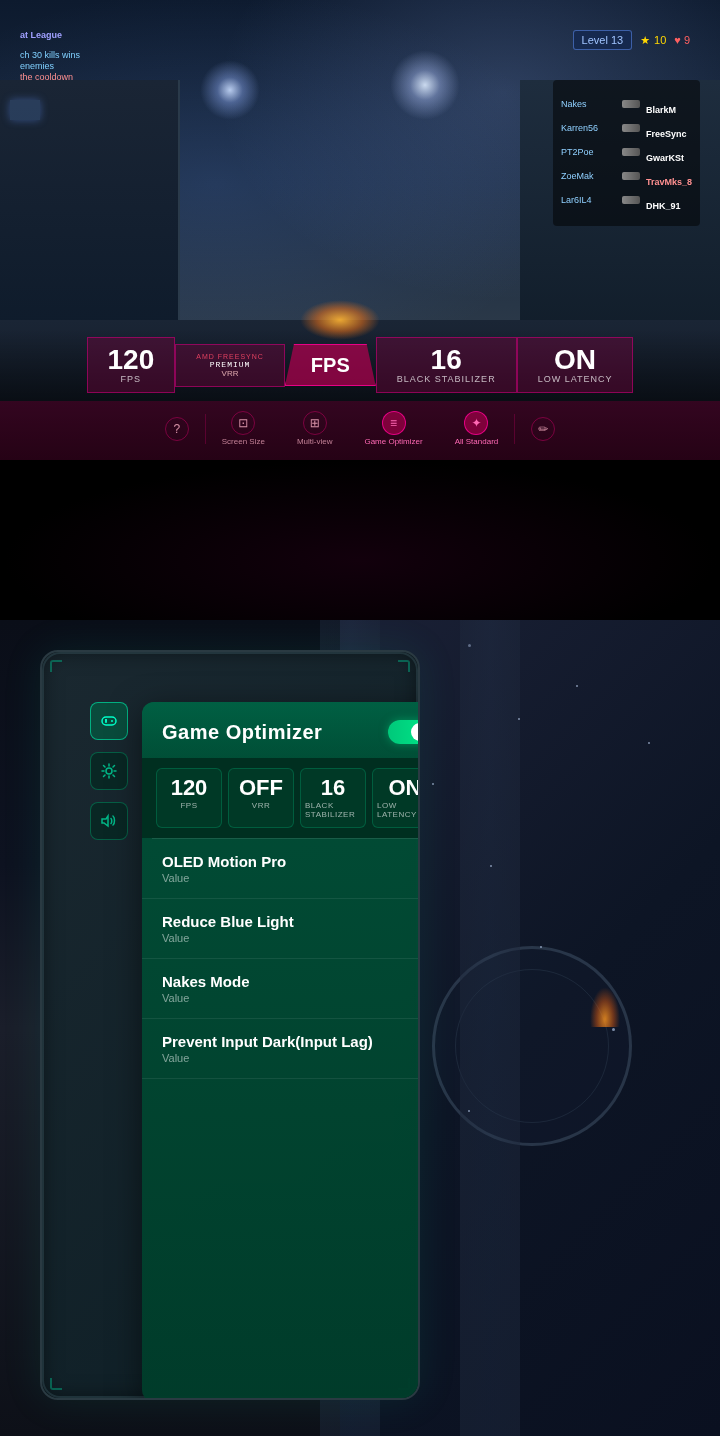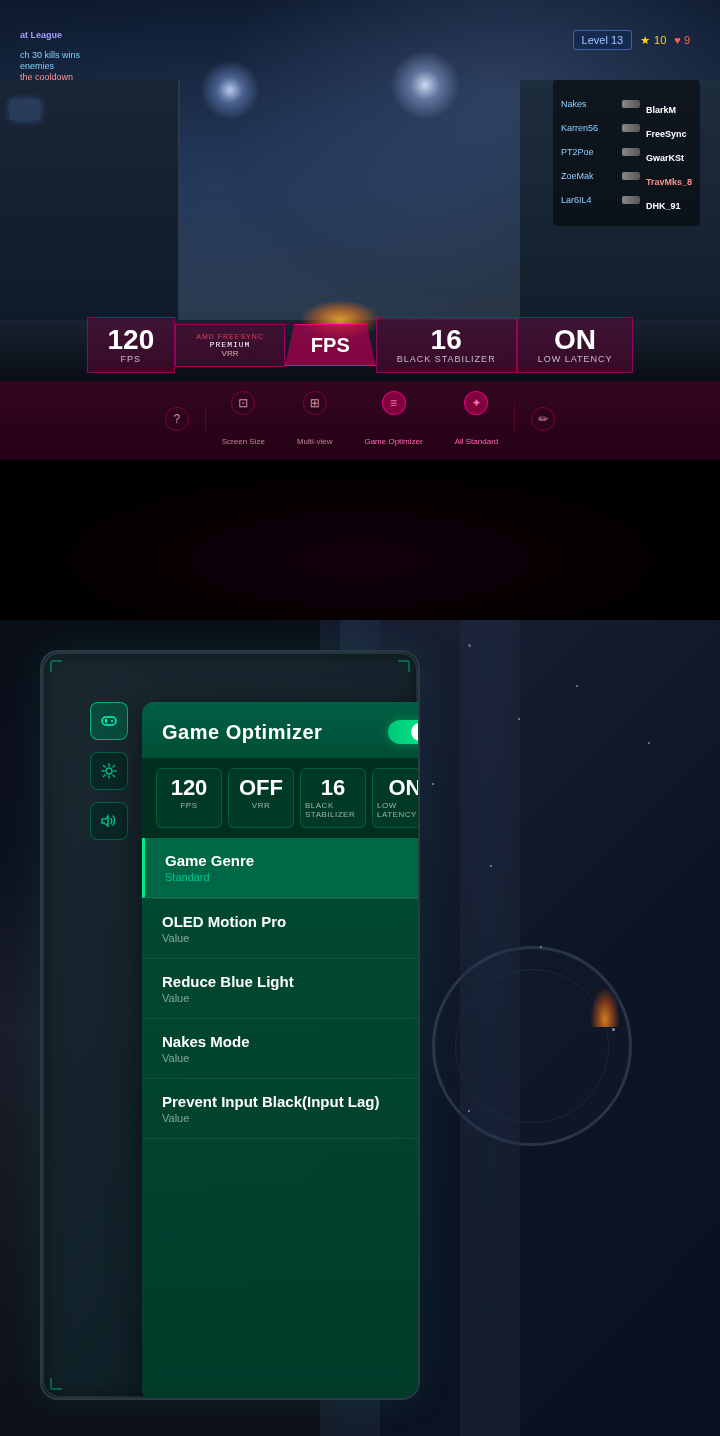--- a/index.html
+++ b/index.html
@@ -230,21 +230,20 @@
     }
     .menu-icon.active {
       background: rgba(180,0,80,0.6);
       border-color: rgba(255,0,150,0.8);
       color: #ff69b4;
     }
     .menu-label {
       font-size: 8px;
       color: rgba(255,180,200,0.7);
       text-align: center;
-      margin-top: 20px;
     }
     .menu-item.active .menu-label { color: #ff69b4; }
 
     .menu-divider {
       width: 1px; height: 30px;
       background: rgba(200,0,100,0.3);
     }
 
     
     .middle-section {
@@ -684,27 +683,20 @@
         <div class="panel-stat">
           <span class="panel-stat-num">16</span>
           <span class="panel-stat-label">Black Stabilizer</span>
         </div>
         <div class="panel-stat">
           <span class="panel-stat-num">ON</span>
           <span class="panel-stat-label">Low Latency</span>
         </div>
       </div>
 
-      <div class="panel-menu-item highlighted">
-        <div>
-          <div class="panel-menu-title">Game Genre</div>
-          <div class="panel-menu-sub">Standard</div>
-        </div>
-
-      </div>
 
       <div class="panel-divider"></div>
 
       <div class="panel-menu-item">
         <div>
           <div class="panel-menu-title">OLED Motion Pro</div>
           <div class="panel-menu-sub white">Value</div>
         </div>
 
       </div>
@@ -720,20 +712,20 @@
       <div class="panel-menu-item">
         <div>
           <div class="panel-menu-title">Nakes Mode</div>
           <div class="panel-menu-sub white">Value</div>
         </div>
 
       </div>
 
       <div class="panel-menu-item">
         <div>
-          <div class="panel-menu-title">Prevent Input Black(Input Lag)</div>
+          <div class="panel-menu-title">Prevent Input Dark(Input Lag)</div>
           <div class="panel-menu-sub white">Value</div>
         </div>
 
       </div>
     </div>
   </div>
 </div>
 
 </body></html>

